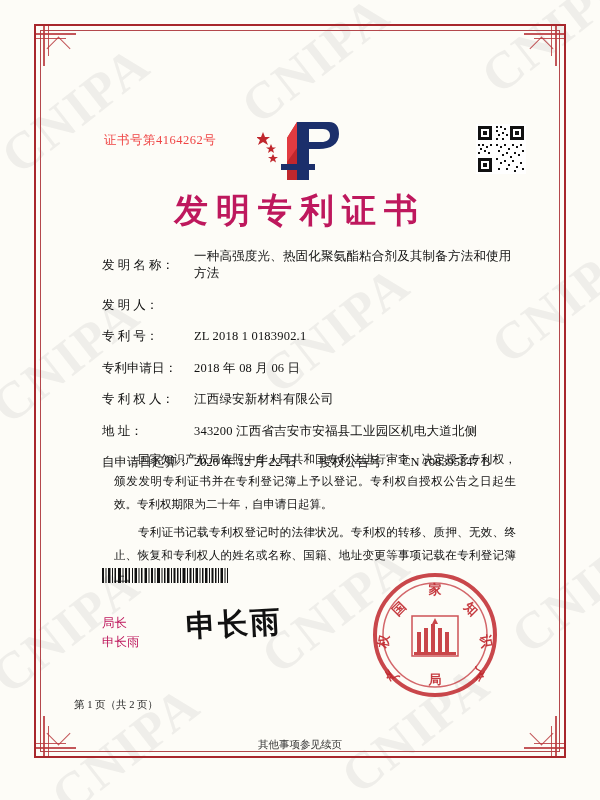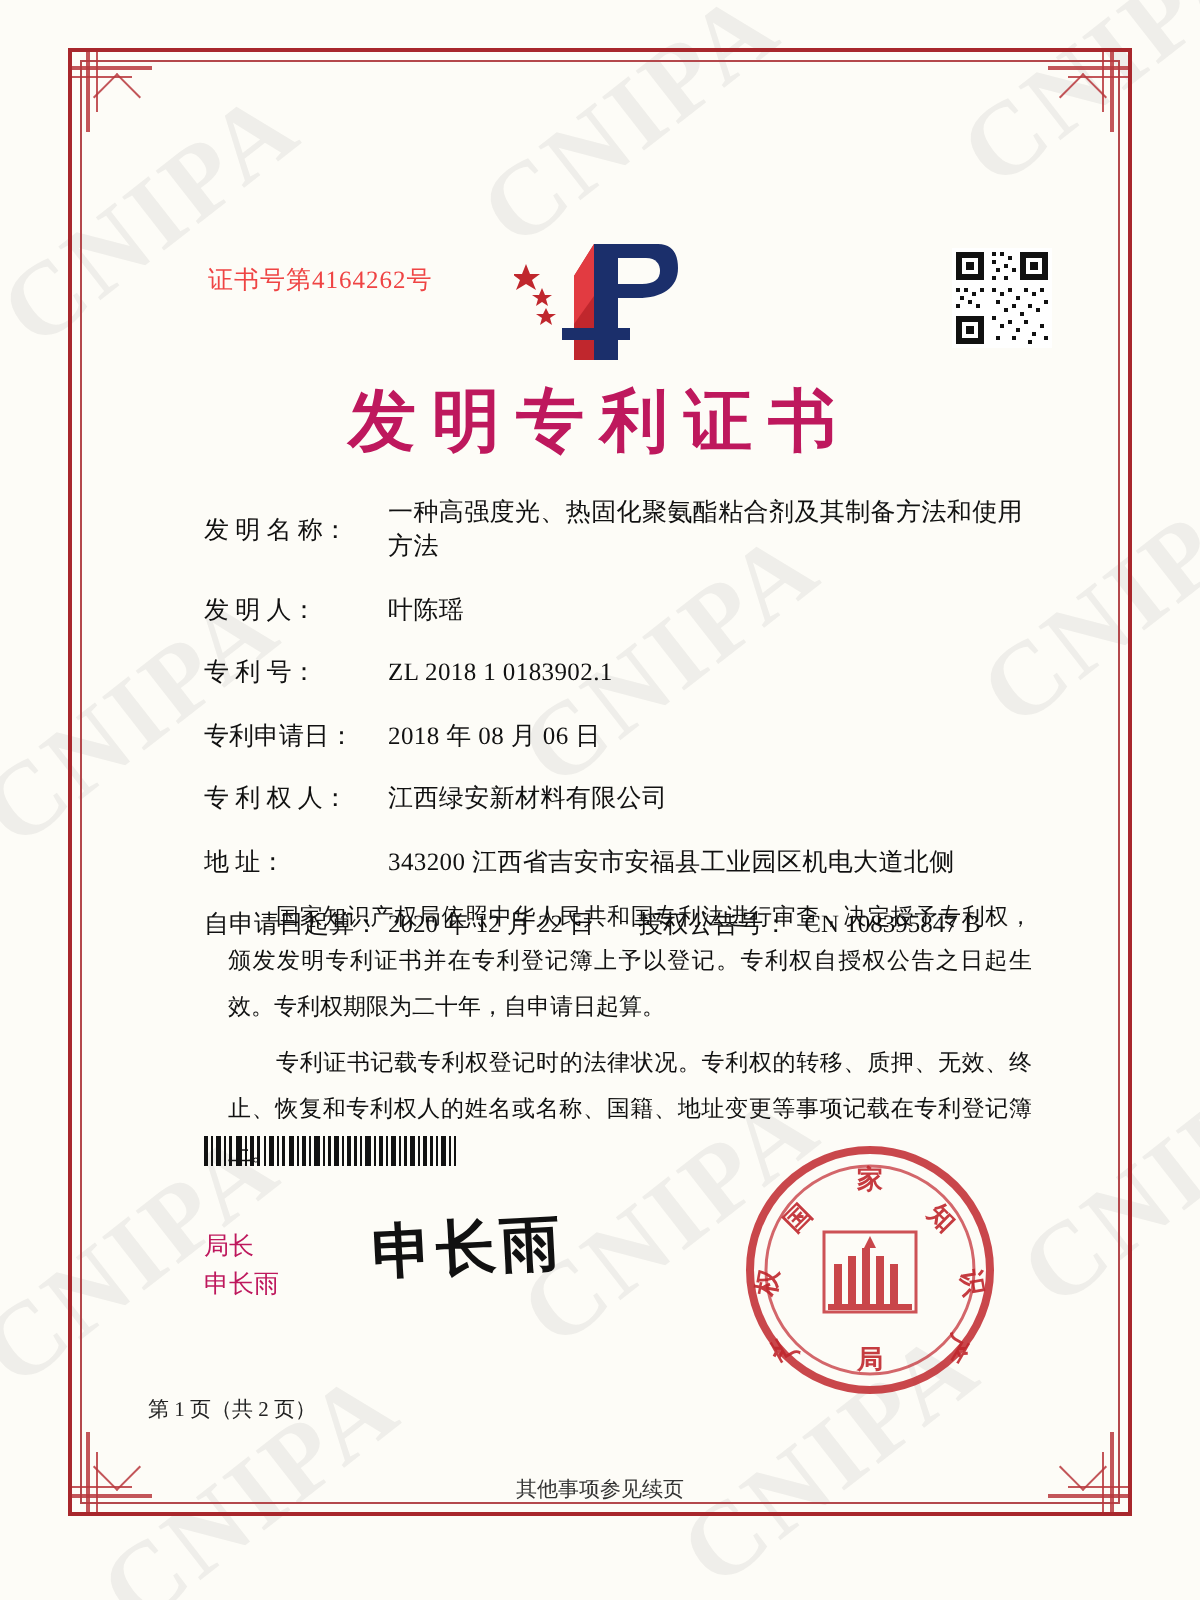--- a/index.html
+++ b/index.html
@@ -343,21 +343,20 @@
 
     <div class="title">发明专利证书</div>
 
     <div class="fields">
       <div class="field">
         <span class="lbl">发 明 名 称：</span>
         <span class="val">一种高强度光、热固化聚氨酯粘合剂及其制备方法和使用方法</span>
       </div>
       <div class="field">
         <span class="lbl">发 明 人：</span>
-        <span class="val">叶陈瑶</span>
       </div>
       <div class="field">
         <span class="lbl">专 利 号：</span>
         <span class="val">ZL 2018 1 0183902.1</span>
       </div>
       <div class="field">
         <span class="lbl">专利申请日：</span>
         <span class="val">2018 年 08 月 06 日</span>
       </div>
       <div class="field">

